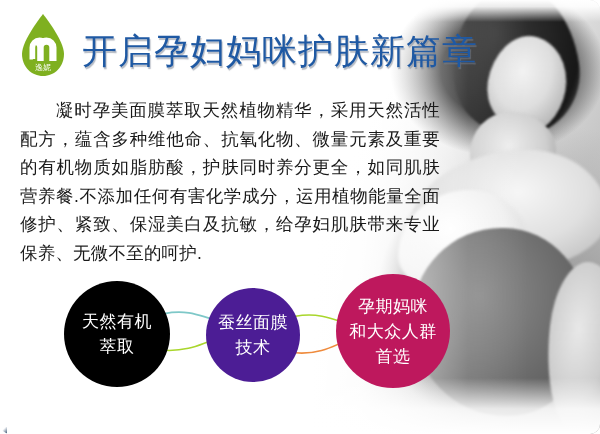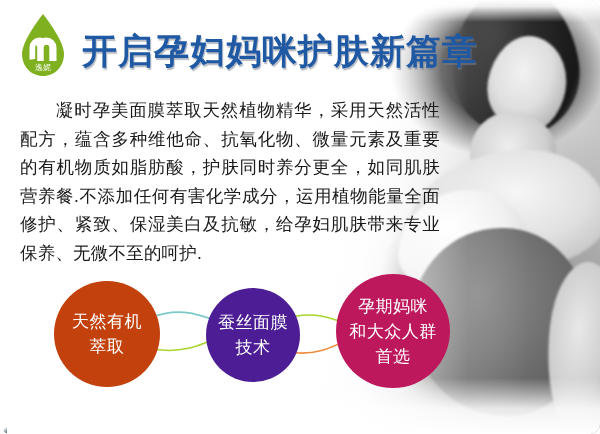--- a/index.html
+++ b/index.html
@@ -128,21 +128,21 @@
   .logo svg { display: block; }
 
   
   .headline {
     position: absolute;
     left: 82px;
     top: 30px;
     font-size: 35px;
     line-height: 42px;
     letter-spacing: 1px;
-    font-weight: bold;
+    font-weight: normal;
     color: #1f59a3;
     text-shadow: 1px 2px 1px rgba(120,130,145,0.55);
     white-space: nowrap;
   }
 
   
   .body-copy {
     position: absolute;
     left: 20px;
     top: 96px;
@@ -172,25 +172,25 @@
     align-items: center;
     justify-content: center;
     text-align: center;
     color: #ffffff;
     font-size: 17px;
     line-height: 25px;
     letter-spacing: 0.5px;
     box-sizing: border-box;
   }
   .c-teal {
-    left: 54px;
+    left: 64px;
     top: 281px;
     width: 106px;
     height: 106px;
-    background: #c2410c;
+    background: #000000;
   }
   .c-green {
     left: 206px;
     top: 288px;
     width: 94px;
     height: 94px;
     background: #4c1d95;
   }
   .c-orange {
     left: 336px;

